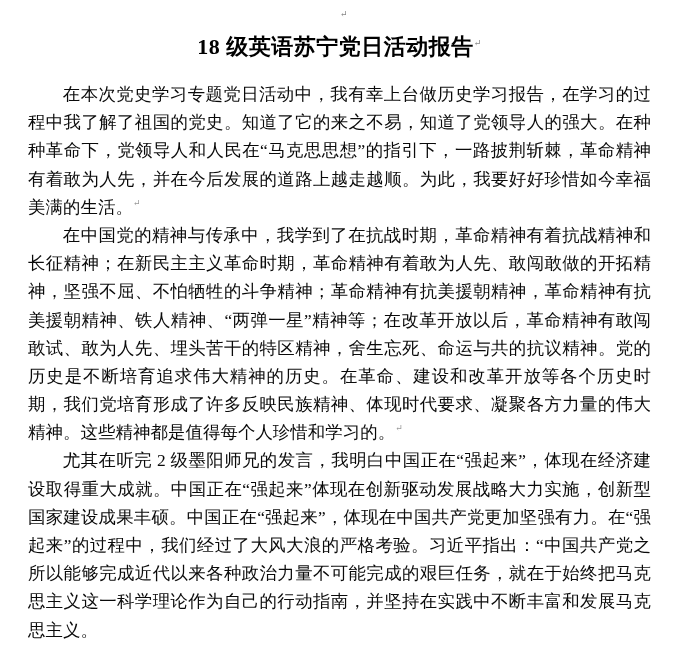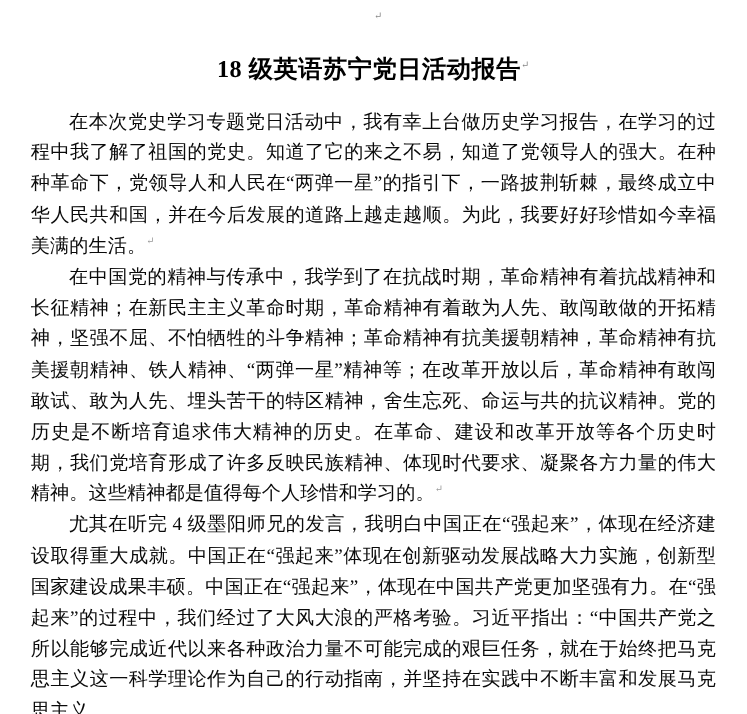--- a/index.html
+++ b/index.html
@@ -24,21 +24,21 @@
   .top-mark {
     position: absolute;
     top: 10px;
     left: 340px;
     font-size: 9px;
     color: #888;
     line-height: 1;
   }
   .doc-title {
     margin: 0;
-    padding-top: 48px;
+    padding-top: 32px;
     text-align: center;
     font-size: 22px;
     font-weight: bold;
     letter-spacing: 0.5px;
     font-family: "Liberation Serif", "DejaVu Serif", serif;
     color: #000;
     position: relative;
   }
   .doc-title .title-mark {
     font-size: 9px;
@@ -76,21 +76,21 @@
 <div class="page">
 
   <span class="top-mark">↵</span>
 
   <h1 class="doc-title">
     <span>18 级英语苏宁党日活动报告</span><span class="title-mark">↵</span>
   </h1>
 
   <div class="body-text">
 
-    <p class="para"><span>在本次党史学习专题党日活动中，我有幸上台做历史学习报告，在学习的过程中我了解了祖国的党史。知道了它的来之不易，知道了党领导人的强大。在种种革命下，党领导人和人民在“两弹一星”的指引下，一路披荆斩棘，最终成立中华人民共和国，并在今后发展的道路上越走越顺。为此，我要好好珍惜如今幸福美满的生活。</span><span class="pilcrow">↵</span></p>
+    <p class="para"><span>在本次党史学习专题党日活动中，我有幸上台做历史学习报告，在学习的过程中我了解了祖国的党史。知道了它的来之不易，知道了党领导人的强大。在种种革命下，党领导人和人民在“马克思思想”的指引下，一路披荆斩棘，革命精神有着敢为人先，并在今后发展的道路上越走越顺。为此，我要好好珍惜如今幸福美满的生活。</span><span class="pilcrow">↵</span></p>
 
     <p class="para"><span>在中国党的精神与传承中，我学到了在抗战时期，革命精神有着抗战精神和长征精神；在新民主主义革命时期，革命精神有着敢为人先、敢闯敢做的开拓精神，坚强不屈、不怕牺牲的斗争精神；革命精神有抗美援朝精神，革命精神有抗美援朝精神、铁人精神、“两弹一星”精神等；在改革开放以后，革命精神有敢闯敢试、敢为人先、埋头苦干的特区精神，舍生忘死、命运与共的抗议精神。党的历史是不断培育追求伟大精神的历史。在革命、建设和改革开放等各个历史时期，我们党培育形成了许多反映民族精神、体现时代要求、凝聚各方力量的伟大精神。这些精神都是值得每个人珍惜和学习的。</span><span class="pilcrow">↵</span></p>
 
-    <p class="para"><span>尤其在听完 4 级墨阳师兄的发言，我明白中国正在“强起来”，体现在经济建设取得重大成就。中国正在“强起来”体现在创新驱动发展战略大力实施，创新型国家建设成果丰硕。中国正在“强起来”，体现在中国共产党更加坚强有力。在“强起来”的过程中，我们经过了大风大浪的严格考验。习近平指出：“中国共产党之所以能够完成近代以来各种政治力量不可能完成的艰巨任务，就在于始终把马克思主义这一科学理论作为自己的行动指南，并坚持在实践中不断丰富和发展马克思主义。</span></p>
+    <p class="para"><span>尤其在听完 2 级墨阳师兄的发言，我明白中国正在“强起来”，体现在经济建设取得重大成就。中国正在“强起来”体现在创新驱动发展战略大力实施，创新型国家建设成果丰硕。中国正在“强起来”，体现在中国共产党更加坚强有力。在“强起来”的过程中，我们经过了大风大浪的严格考验。习近平指出：“中国共产党之所以能够完成近代以来各种政治力量不可能完成的艰巨任务，就在于始终把马克思主义这一科学理论作为自己的行动指南，并坚持在实践中不断丰富和发展马克思主义。</span></p>
 
   </div>
 
 </div>
 
 </body></html>

